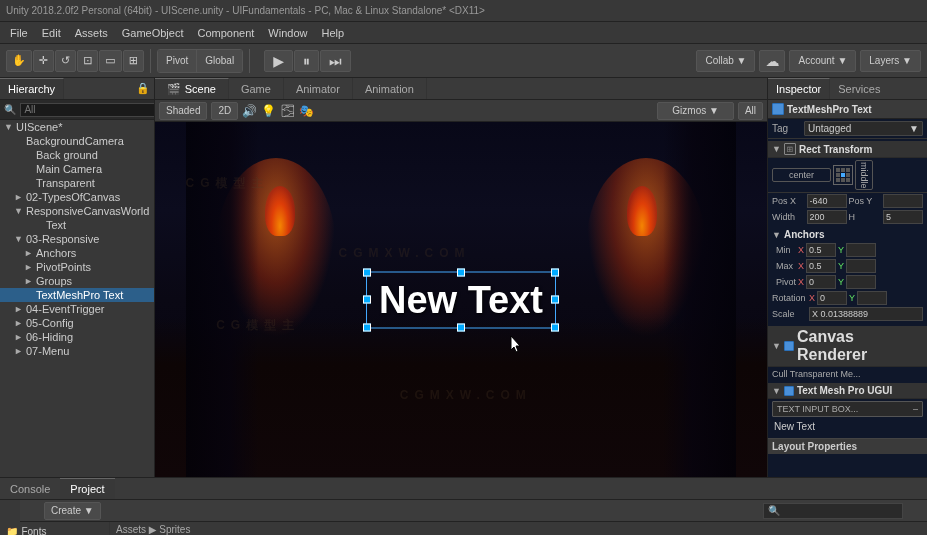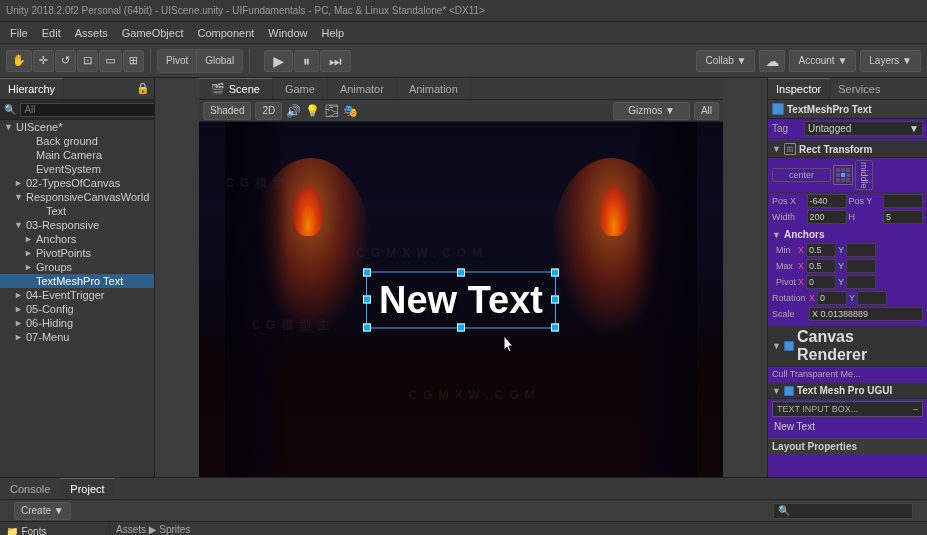--- a/index.html
+++ b/index.html
@@ -56,21 +56,21 @@
   </div>
 
   <div style="margin-left:auto; display:flex; align-items:center; gap:4px;border-radius:7px;">
     <button style="background:#4a4a4a; border:1px solid #555; color:#ccc; font-size:10px; padding:2px 8px; border-radius:2px; cursor:pointer; height:22px;">Collab ▼</button>
     <button style="background:#4a4a4a; border:1px solid #555; color:#ccc; font-size:14px; padding:2px 5px; border-radius:2px; cursor:pointer; height:22px;">☁</button>
     <button style="background:#4a4a4a; border:1px solid #555; color:#ccc; font-size:10px; padding:2px 8px; border-radius:2px; cursor:pointer; height:22px;">Account ▼</button>
     <button style="background:#4a4a4a; border:1px solid #555; color:#ccc; font-size:10px; padding:2px 8px; border-radius:2px; cursor:pointer; height:22px;">Layers ▼</button>
   </div>
 </div>
 
-<div style="display:flex; height:calc(535px - 22px - 34px - 80px); position:relative;gap:44px;">
+<div style="display:flex; height:calc(535px - 22px - 34px - 80px); position:relative;">
 
   <div style="width:155px; background:#383838; border-right:1px solid #222; display:flex; flex-direction:column; overflow:hidden;">
 
     <div style="background:#3a3a3a; height:22px; display:flex; align-items:stretch; border-bottom:1px solid #222;">
       <div style="padding:2px 8px; font-size:11px; color:#fff; cursor:pointer; background:#383838; border-top:1px solid #666; display:flex; align-items:center; border-right:1px solid #333;">
         <span>Hierarchy</span>
       </div>
       <div style="margin-left:auto; padding:2px 4px; display:flex; align-items:center;">
         <span style="color:#999; font-size:11px;">🔒</span>
       </div>
@@ -79,31 +79,35 @@
     <div style="background:#2a2a2a; height:20px; display:flex; align-items:center; padding:0 4px; border-bottom:1px solid #222; gap:4px;">
       <span style="color:#888; font-size:10px;">🔍</span>
       <input style="background: rgb(26, 26, 26); border: 1px solid rgb(68, 68, 68); color: rgb(204, 204, 204); font-size: 10px; flex: 1 1 0%; height: 14px; padding: 0px 3px; outline: none;" placeholder="All">
     </div>
 
     <div style="flex:1; overflow-y:auto;">
       <div style="padding:1px 4px; font-size:11px; color:#ccc; cursor:pointer; display:flex; align-items:center; gap:2px;">
         <span style="color:#aaa; font-size:9px; width:10px;">▼</span>
         <span>UIScene*</span>
       </div>
+      <div style="padding:1px 4px 1px 14px; font-size:11px; color:#ccc; cursor:pointer; display:flex; align-items:center; gap:2px;">
+        <span style="color:#aaa; font-size:9px; width:10px;"></span>
+        <span>BackgroundCamera</span>
+      </div>
       <div style="padding:1px 4px 1px 24px; font-size:11px; color:#ccc; cursor:pointer; display:flex; align-items:center; gap:2px;">
         <span style="color:#aaa; font-size:9px; width:10px;"></span>
         <span>Back ground</span>
       </div>
       <div style="padding:1px 4px 1px 24px; font-size:11px; color:#ccc; cursor:pointer; display:flex; align-items:center; gap:2px;">
         <span style="color:#aaa; font-size:9px; width:10px;"></span>
         <span>Main Camera</span>
       </div>
       <div style="padding:1px 4px 1px 24px; font-size:11px; color:#ccc; cursor:pointer; display:flex; align-items:center; gap:2px;">
         <span style="color:#aaa; font-size:9px; width:10px;"></span>
-        <span>EventSystem</span>
+        <span>Transparent</span>
       </div>
       <div style="padding:1px 4px 1px 14px; font-size:11px; color:#ccc; cursor:pointer; display:flex; align-items:center; gap:2px;">
         <span style="color:#aaa; font-size:9px; width:10px;">►</span>
         <span>02-TypesOfCanvas</span>
       </div>
       <div style="padding:1px 4px 1px 14px; font-size:11px; color:#ccc; cursor:pointer; display:flex; align-items:center; gap:2px;">
         <span style="color:#aaa; font-size:9px; width:10px;">▼</span>
         <span>ResponsiveCanvasWorld</span>
       </div>
       <div style="padding:1px 20px 1px 34px; font-size:11px; color:#ccc; cursor:pointer; display:flex; align-items:center; gap:2px;">
@@ -218,21 +222,21 @@
       </div>
 
       <div style="position:absolute; left:58%; top:60%; width:12px; height:20px; pointer-events:none;">
         <svg width="12" height="20" viewBox="0 0 12 20" fill="none">
           <path d="M1 1L1 15L4 12L6 17L8 16L6 11L10 11Z" fill="white" stroke="black" stroke-width="1"></path>
         </svg>
       </div>
     </div>
   </div>
 
-  <div style="width:160px; background:#4c1d95; border-left:1px solid #222; display:flex; flex-direction:column; overflow:hidden;">
+  <div style="width:160px; background:#0f172a; border-left:1px solid #222; display:flex; flex-direction:column; overflow:hidden;">
 
     <div style="background:#3a3a3a; height:22px; display:flex; align-items:stretch; border-bottom:1px solid #222;">
       <div style="padding:2px 8px; font-size:11px; color:#fff; cursor:pointer; background:#383838; border-top:1px solid #666; display:flex; align-items:center; border-right:1px solid #333;">
         <span>Inspector</span>
       </div>
       <div style="padding:2px 8px; font-size:11px; color:#aaa; cursor:pointer; display:flex; align-items:center;">
         <span>Services</span>
       </div>
     </div>
 
@@ -364,21 +368,21 @@
 
   <div style="background:#3a3a3a; height:22px; display:flex; align-items:stretch; border-bottom:1px solid #222;">
     <div style="padding:2px 10px; font-size:11px; color:#aaa; cursor:pointer; display:flex; align-items:center;">
       <span>Console</span>
     </div>
     <div style="padding:2px 10px; font-size:11px; color:#fff; cursor:pointer; display:flex; align-items:center; background:#383838; border-top:1px solid #666;">
       <span>Project</span>
     </div>
   </div>
 
-  <div style="background:#3c3c3c; height:22px; display:flex; align-items:center; padding:0 14px; border-bottom:1px solid #222; gap:6px;">
+  <div style="background:#3c3c3c; height:22px; display:flex; align-items:center; padding:0 24px; border-bottom:1px solid #222; gap:6px;margin-left:20px;">
     <button style="background:#4a4a4a; border:1px solid #555; color:#ccc; font-size:10px; padding:1px 6px; border-radius:2px; cursor:pointer; height:18px;">Create ▼</button>
     <div style="flex:1;"></div>
     <input style="background: rgb(42, 42, 42); border: 1px solid rgb(68, 68, 68); color: rgb(204, 204, 204); font-size: 10px; width: 140px; height: 16px; padding: 0px 4px; outline: none;" placeholder="🔍">
   </div>
 
   <div style="display:flex; flex:1; overflow:hidden;">
 
     <div style="width:110px; border-right:1px solid #333; padding:2px 0; overflow-y:auto;">
       <div style="display:flex; align-items:center; gap:3px; padding:2px 6px; font-size:10px; color:#ccc; cursor:pointer;">
         <span style="color:#dcb44a;">📁</span>

